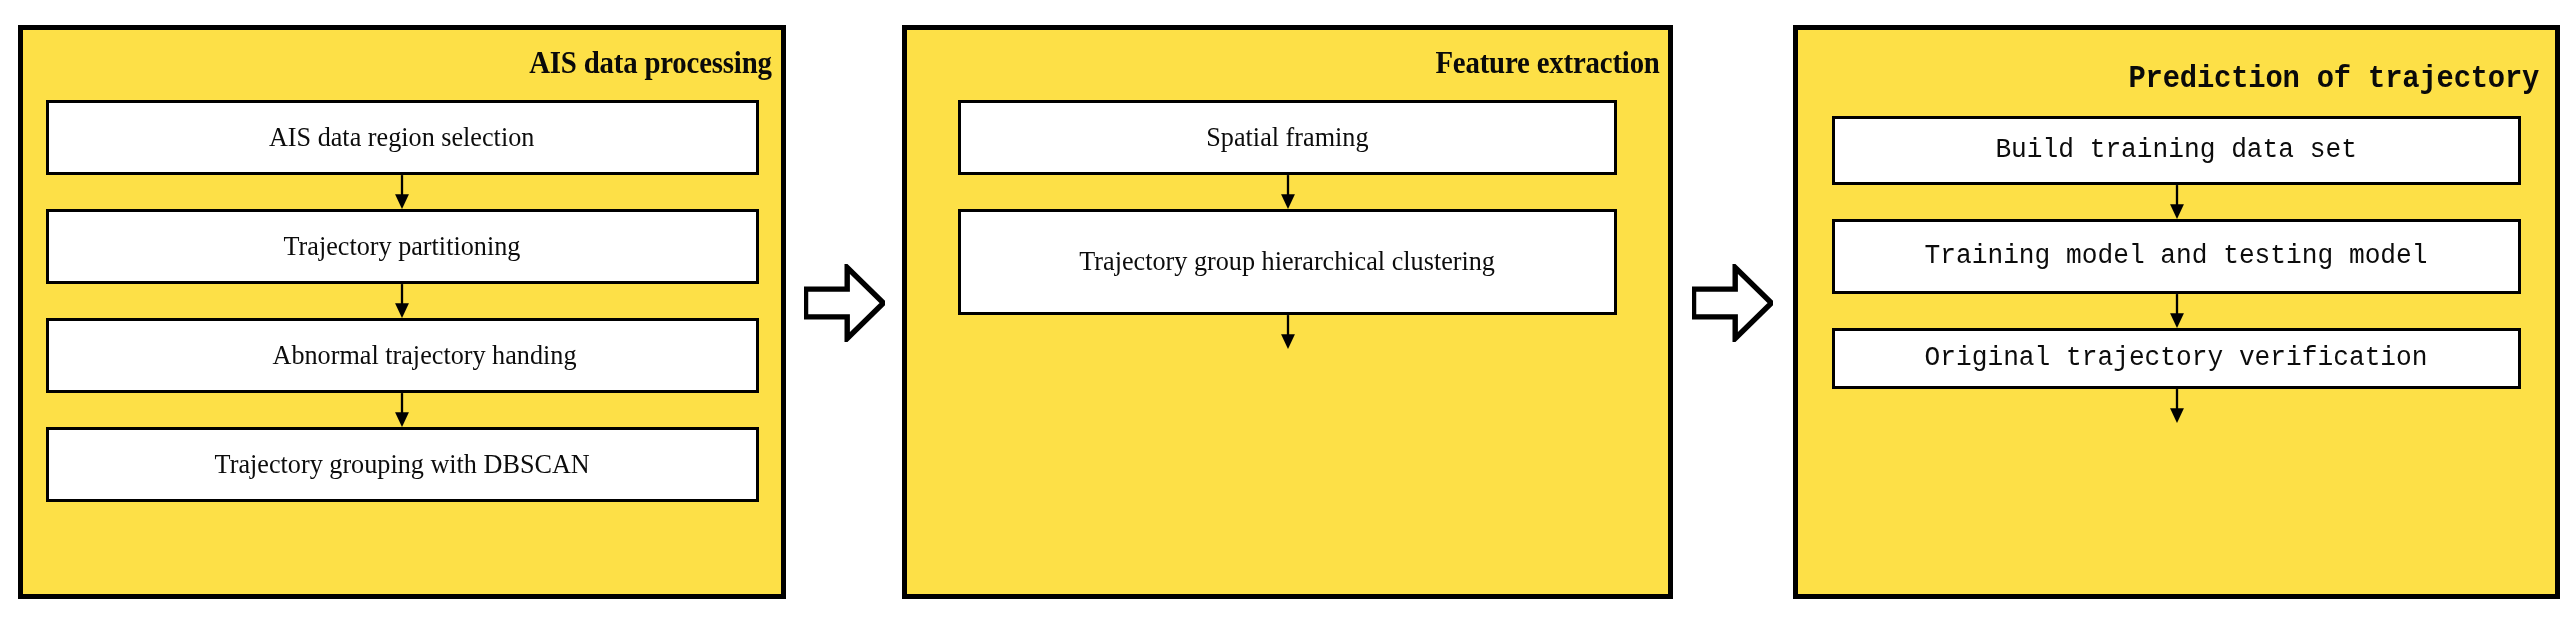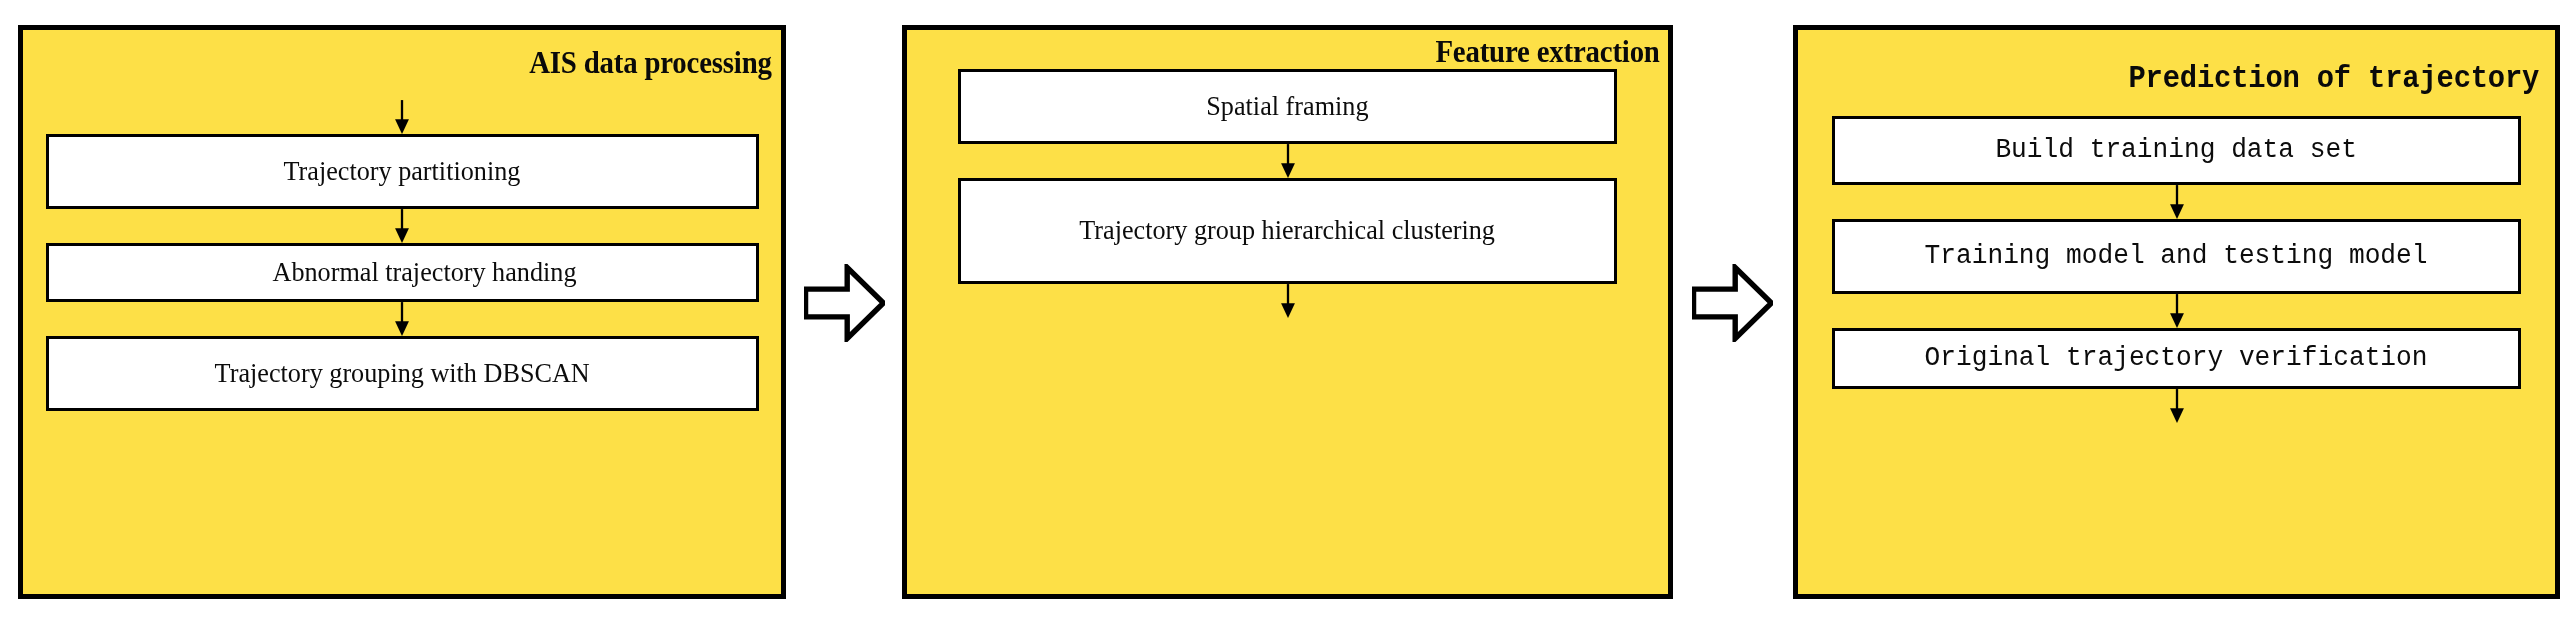--- a/index.html
+++ b/index.html
@@ -86,40 +86,43 @@
 </head>
 <body>
 
 <div id="stage">
 
   <div class="panel" id="panel-1" style="left:18px; top:25px; width:768px; height:574px; padding-top:17px;">
     <div class="panel-title">AIS data processing</div>
 
     <div class="steps" style="margin-top:20px; padding:0 22.5px;">
 
+      <div class="step" style="height:75px;">
+        <span class="step-label">AIS data region selection</span>
+      </div>
 
       <div class="vconn" style="height:34px;">
         <svg width="20" height="34" viewBox="0 0 26 44">
           <line x1="13" y1="0" x2="13" y2="30" stroke="#000" stroke-width="3"></line>
           <polygon points="13,44 4,25 22,25" fill="#000"></polygon>
         </svg>
       </div>
 
       <div class="step" style="height:75px;">
         <span class="step-label">Trajectory partitioning</span>
       </div>
 
       <div class="vconn" style="height:34px;">
         <svg width="20" height="34" viewBox="0 0 26 44">
           <line x1="13" y1="0" x2="13" y2="30" stroke="#000" stroke-width="3"></line>
           <polygon points="13,44 4,25 22,25" fill="#000"></polygon>
         </svg>
       </div>
 
-      <div class="step" style="height:59px;padding-left:45px;">
+      <div class="step" style="height:75px;padding-left:45px;">
         <span class="step-label">Abnormal trajectory handing</span>
       </div>
 
       <div class="vconn" style="height:34px;">
         <svg width="20" height="34" viewBox="0 0 26 44">
           <line x1="13" y1="0" x2="13" y2="30" stroke="#000" stroke-width="3"></line>
           <polygon points="13,44 4,25 22,25" fill="#000"></polygon>
         </svg>
       </div>
 
@@ -129,24 +132,24 @@
 
     </div>
   </div>
 
   <div class="block-arrow" style="left:804px; top:264px; width:81px; height:78px;">
     <svg width="81" height="78" viewBox="0 0 105 100">
       <polygon points="2,32 56,32 56,4 103,50 56,96 56,68 2,68" fill="#ffffff" stroke="#000000" stroke-width="7" stroke-linejoin="miter"></polygon>
     </svg>
   </div>
 
-  <div class="panel" id="panel-2" style="left:902px; top:25px; width:771px; height:574px; padding-top:6px;">
+  <div class="panel" id="panel-2" style="left:902px; top:25px; width:771px; height:574px; padding-top:17px;">
     <div class="panel-title">Feature extraction</div>
 
-    <div class="steps" style="padding:0 51px;">
+    <div class="steps" style="margin-top:20px; padding:0 51px;">
 
       <div class="step" style="height:75px;">
         <span class="step-label">Spatial framing</span>
       </div>
 
       <div class="vconn" style="height:34px;">
         <svg width="20" height="34" viewBox="0 0 26 44">
           <line x1="13" y1="0" x2="13" y2="30" stroke="#000" stroke-width="3"></line>
           <polygon points="13,44 4,25 22,25" fill="#000"></polygon>
         </svg>

